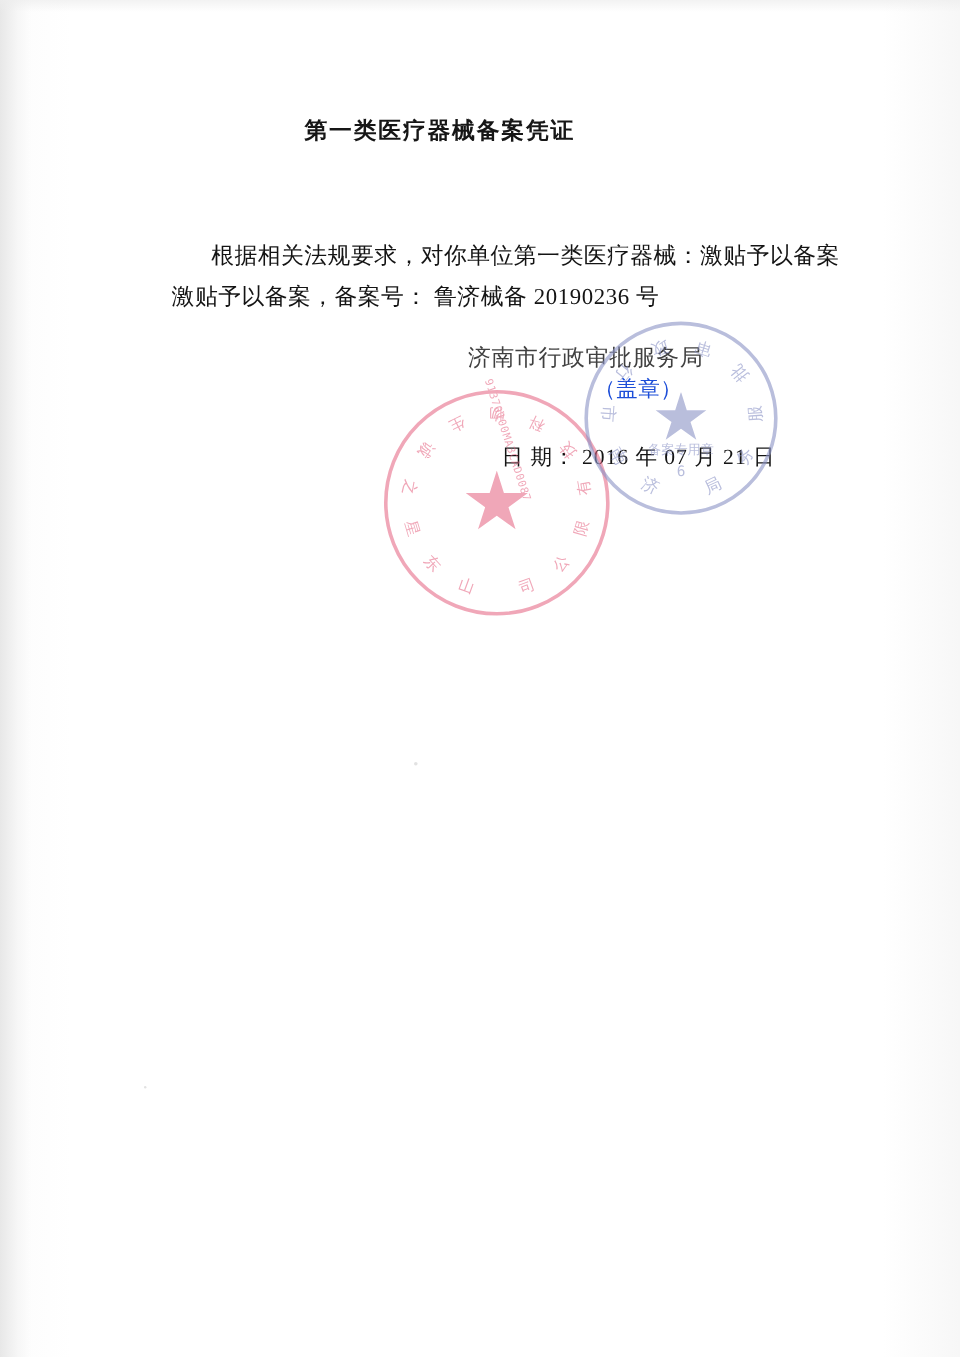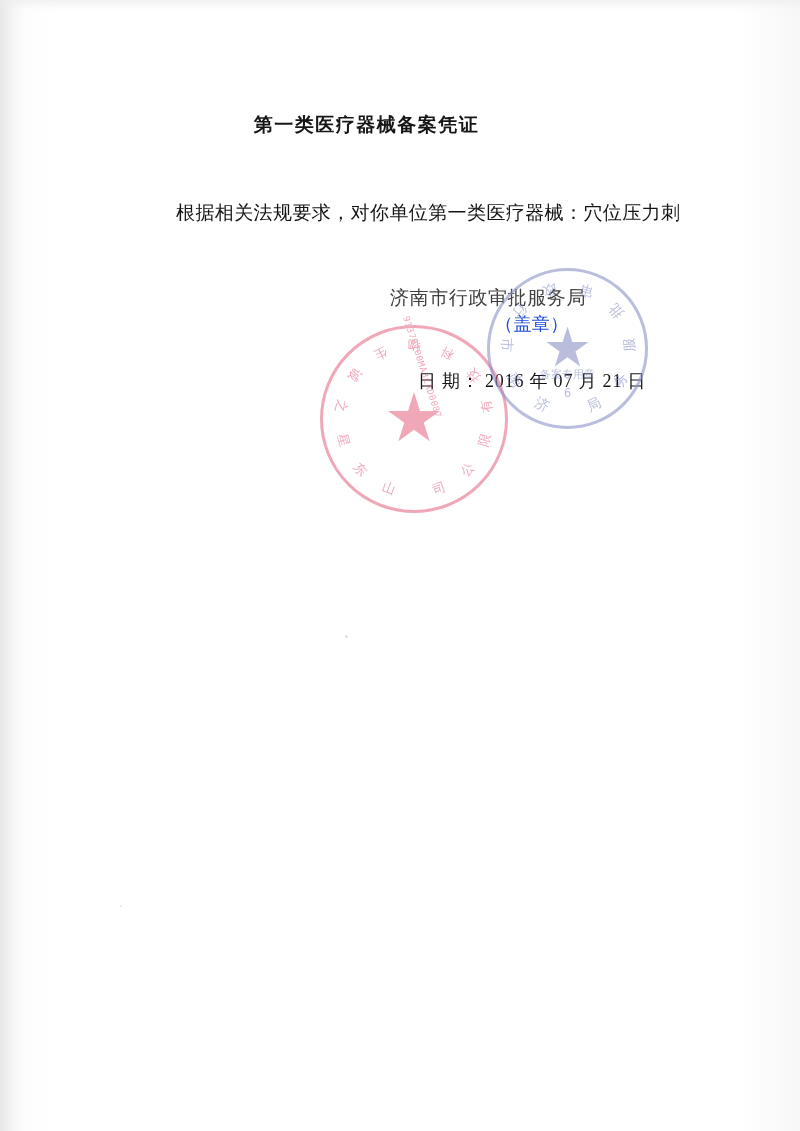--- a/index.html
+++ b/index.html
@@ -45,21 +45,21 @@
   .content {
     position: absolute;
     top: 0;
     left: 0;
     width: 800px;
     height: 1131px;
   }
 
   .doc-title {
     position: absolute;
-    top: 112px;
+    top: 96px;
     left: 0;
     width: 733px;
     text-align: center;
     font-family: "DejaVu Sans", "Liberation Sans", sans-serif;
     font-weight: bold;
     font-size: 19px;
     letter-spacing: 1.5px;
     color: #161616;
   }
 
@@ -233,22 +233,26 @@
 
 <div class="page"></div>
 <div class="page-edge-left"></div>
 <div class="page-edge-top"></div>
 
 <div class="content">
 
   <div class="doc-title">第一类医疗器械备案凭证</div>
 
 
-  <div class="body-line l1">根据相关法规要求，对你单位第一类医疗器械：穴位压力刺</div>
-
+  <div class="body-line l1">根据相关法规要求，对你单位第一类医疗器械：激贴予以备案</div>
+
+  <div class="body-line l2">
+    <span>激贴予以备案，备案号：</span>
+    <span class="record-no">鲁济械备 20190236 号</span>
+  </div>
 
   <div class="issuer">济南市行政审批服务局</div>
   <div class="seal-note">（盖章）</div>
   <div class="date-line">日 期： 2016 年 07 月 21 日</div>
 
   <div class="stamp stamp-company">
     <div class="ring-text" id="company-ring">
         <span style="transform: rotate(200deg) translate(0px, -74px) rotate(180deg) translate(-50%, -50%);">山</span>
         <span style="transform: rotate(226.667deg) translate(0px, -74px) rotate(180deg) translate(-50%, -50%);">东</span>
         <span style="transform: rotate(253.333deg) translate(0px, -74px) rotate(180deg) translate(-50%, -50%);">星</span>

